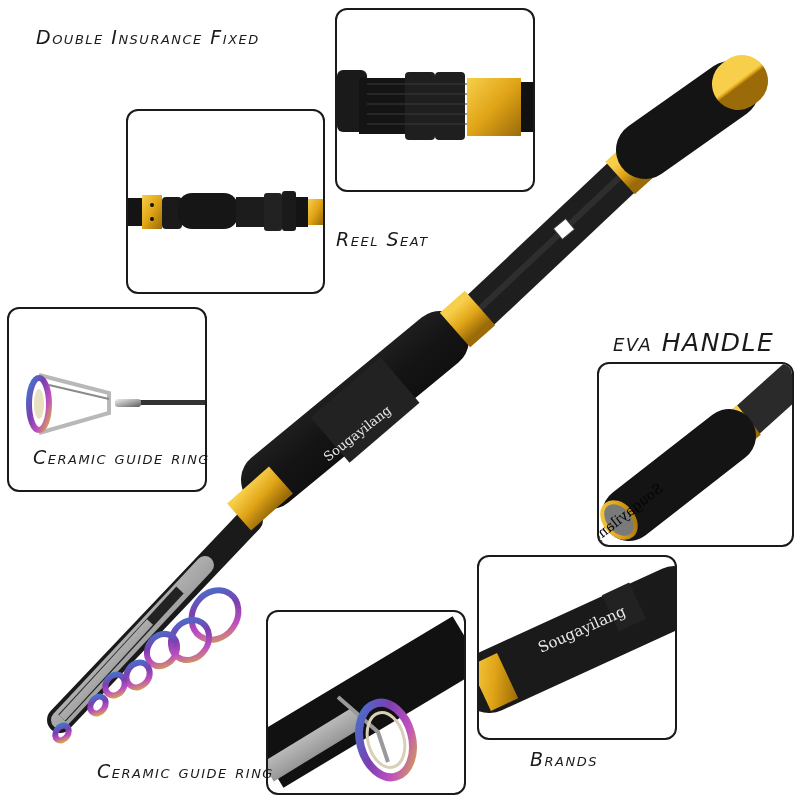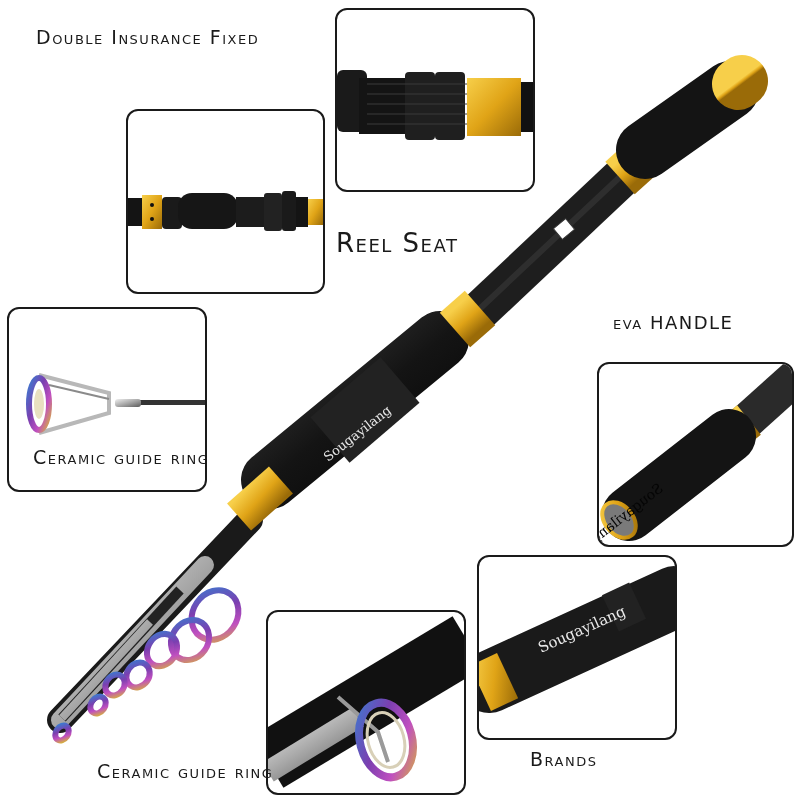--- a/index.html
+++ b/index.html
@@ -1,19 +1,20 @@
 <!DOCTYPE html>
 <html><head>
   <meta charset="utf-8">
   <style>
     html, body { margin: 0; padding: 0; background: #ffffff; }
     body { width: 800px; height: 800px; position: relative; overflow: hidden; font-family: "DejaVu Sans", sans-serif; }
     .label {
       position: absolute;
       font-family: "DejaVu Sans", sans-serif;
+      font-style: italic;
       font-variant: small-caps;
       letter-spacing: 1.5px;
       color: #1a1a1a;
       white-space: nowrap;
       z-index: 5;
     }
     .inset {
       position: absolute;
       border: 2px solid #1a1a1a;
       border-radius: 12px;
@@ -90,22 +91,22 @@
 
   <g>
     <line x1="645" y1="150" x2="730" y2="90" stroke="#141414" stroke-width="58" stroke-linecap="round"></line>
     <line x1="738" y1="84" x2="742" y2="81" stroke="url(#goldGrad)" stroke-width="52" stroke-linecap="round"></line>
   </g>
 
   <text class="brand-text" x="328" y="462" fill="#e8e8e8" font-size="13" transform="rotate(-38 328 462)">Sougayilang</text>
 </svg>
 
 <div class="label" style="left:36px; top:26px; font-size:19px;">Double Insurance Fixed</div>
-<div class="label" style="left:336px; top:228px; font-size:26px;">Reel Seat</div>
-<div class="label" style="left:613px; top:312px; font-size:18px;">eva HANDLE</div>
+<div class="label" style="left:336px; top:228px; font-size:19px;">Reel Seat</div>
+<div class="label" style="left:613px; top:328px; font-size:25px;">eva HANDLE</div>
 <div class="label" style="left:33px; top:446px; font-size:19px;">Ceramic guide ring</div>
 <div class="label" style="left:97px; top:760px; font-size:19px;">Ceramic guide ring</div>
 <div class="label" style="left:530px; top:748px; font-size:19px;text-align:center;">Brands</div>
 
 <div class="inset" style="left:335px; top:8px; width:196px; height:180px;">
   <svg viewBox="0 0 196 180">
     <rect x="0" y="60" width="30" height="62" fill="#1a1a1a" rx="6"></rect>
     <rect x="22" y="68" width="60" height="56" fill="#141414"></rect>
     <rect x="68" y="62" width="30" height="68" fill="#1f1f1f" rx="4"></rect>
     <rect x="98" y="62" width="30" height="68" fill="#1f1f1f" rx="4"></rect>

